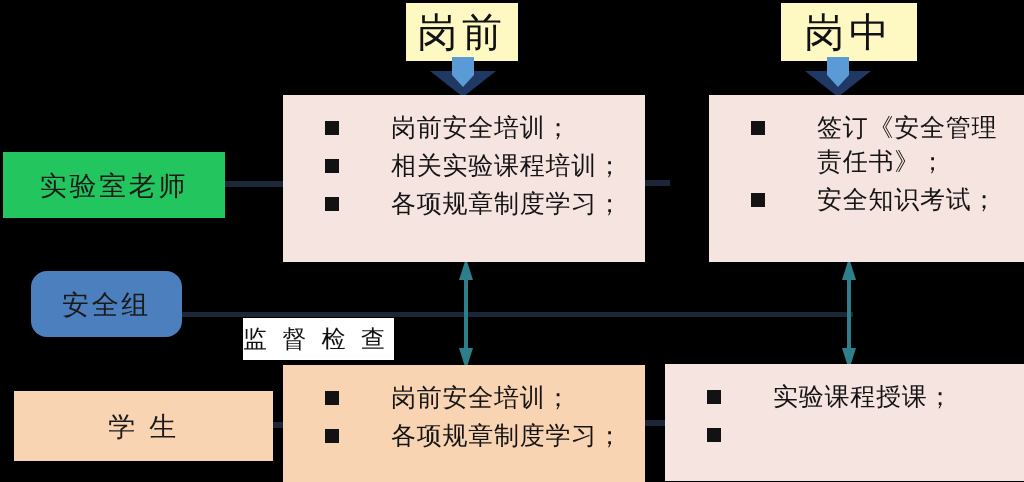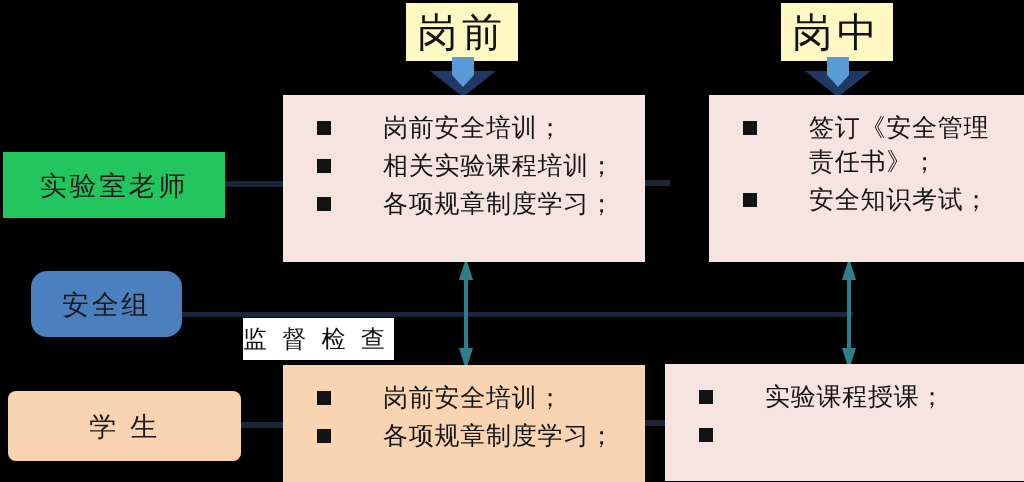--- a/index.html
+++ b/index.html
@@ -22,21 +22,21 @@
     font-size:27px;
     line-height:1;
   }
   .role-pink{background:#22c55e;}
   .role-blue{background:#4c7fbd;}
   .role-orange{background:#f9d4b2;}
 
   
   .content{
     background:#f6e4e1;
-    padding:16px 0 0 8px;
+    padding:16px 0 0 16px;
     font-family:Liberation Serif, serif;
   }
   .content.orange{background:#f9d4b2;}
   .bullet-row{
     display:flex;
     align-items:flex-start;
     margin-bottom:4px;
   }
   .bullet-mark{
     width:14px;height:14px;
@@ -100,37 +100,37 @@
   </svg>
 
   <div class="box stage-label" style="left:406px;top:3px;width:112px;height:58px;">
     <span>岗前</span>
   </div>
   <svg class="down-arrow" style="left:430px;top:57px;width:66px;height:40px;" viewBox="0 0 66 40">
     <polygon points="0,0 66,0 42,0 42,14 66,14 33,40 0,14 24,14 24,0" fill="#1f3864"></polygon>
     <polygon points="22,0 44,0 44,18 33,30 22,18" fill="#5b9bd5"></polygon>
   </svg>
 
-  <div class="box stage-label" style="left:781px;top:3px;width:112px;height:58px;text-align:right;">
+  <div class="box stage-label" style="left:781px;top:3px;width:136px;height:58px;text-align:right;">
     <span>岗中</span>
   </div>
   <svg class="down-arrow" style="left:805px;top:57px;width:66px;height:40px;" viewBox="0 0 66 40">
     <polygon points="0,0 66,0 42,0 42,14 66,14 33,40 0,14 24,14 24,0" fill="#1f3864"></polygon>
     <polygon points="22,0 44,0 44,18 33,30 22,18" fill="#5b9bd5"></polygon>
   </svg>
 
   <div class="box role role-pink" style="left:3px;top:152px;width:222px;height:66px;">
     <span>实验室老师</span>
   </div>
 
   <div class="box role role-blue" style="left:31px;top:271px;width:151px;height:66px;border-radius:16px;">
     <span>安全组</span>
   </div>
 
-  <div class="box role role-orange" style="left:8px;top:391px;width:233px;height:70px;border-radius:8px;">
+  <div class="box role role-orange" style="left:14px;top:391px;width:259px;height:70px;">
     <span>学  生</span>
   </div>
 
   <div class="box note-label" style="left:243px;top:318px;width:151px;height:42px;">
     <span>监 督 检 查</span>
   </div>
 
   <div class="box content" style="left:283px;top:95px;width:362px;height:167px;">
     <div class="bullet-row">
       <span class="bullet-mark"></span>

